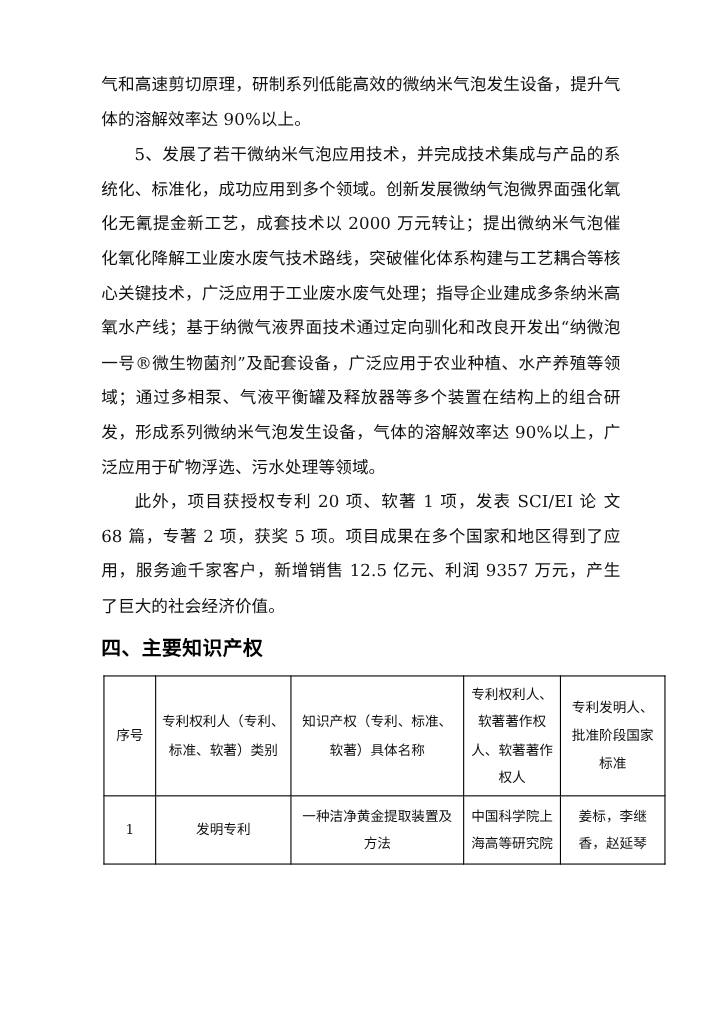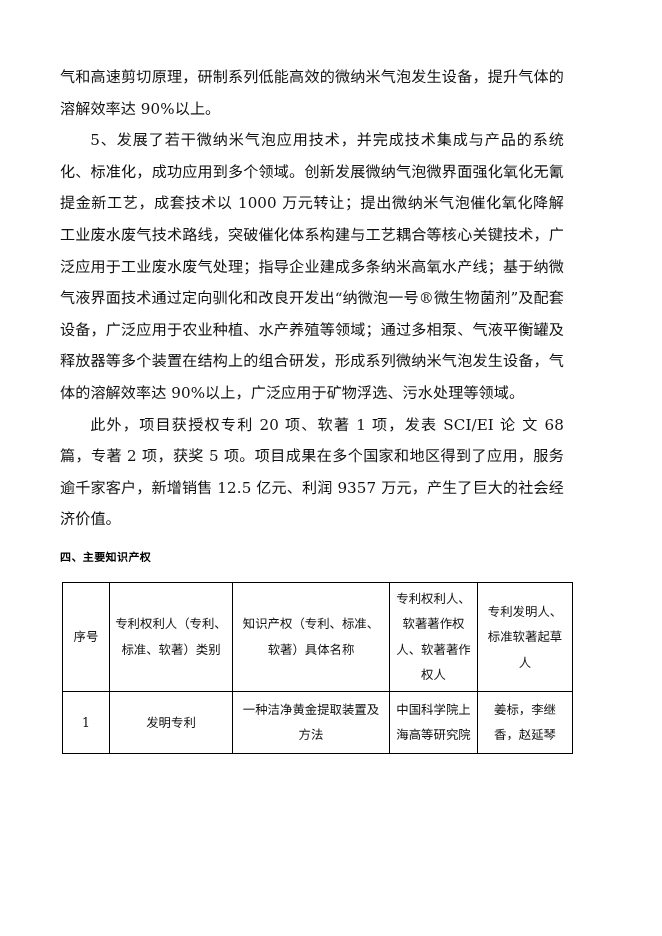--- a/index.html
+++ b/index.html
@@ -13,21 +13,21 @@
     height: 936px;
     overflow: hidden;
     font-family: "DejaVu Serif", "Liberation Serif", serif;
     color: #000000;
   }
   .page {
     position: relative;
     width: 642px;
     height: 936px;
     box-sizing: border-box;
-    padding: 62px 78px 0 60px;
+    padding: 62px 78px 0 92px;
     background: #ffffff;
   }
   .body-text {
     font-size: 15.1px;
     line-height: 31.6px;
     text-align: justify;
     text-justify: inter-ideograph;
     letter-spacing: 0.1px;
     margin: 0;
     color: #111111;
@@ -35,21 +35,21 @@
   .para {
     text-indent: 2em;
     margin: 0;
   }
   .para.cont {
     text-indent: 0;
   }
   .section-heading {
     font-family: "DejaVu Sans", "Liberation Sans", sans-serif;
     font-weight: bold;
-    font-size: 11px;
+    font-size: 18px;
     line-height: 30px;
     margin: 7px 0 9px 0;
     letter-spacing: 0.4px;
     color: #000000;
   }
   table.ip-table {
     border-collapse: collapse;
     width: 483px;
     margin: 0 0 0 2px;
     table-layout: fixed;
@@ -80,21 +80,21 @@
   }
 </style>
 </head>
 <body>
 
 <div class="page">
 
   <p class="body-text para cont">气和高速剪切原理，研制系列低能高效的微纳米气泡发生设备，提升气体的溶解效率达 90%以上。</p>
 
 
-  <p class="body-text para">5、发展了若干微纳米气泡应用技术，并完成技术集成与产品的系统化、标准化，成功应用到多个领域。创新发展微纳气泡微界面强化氧化无氰提金新工艺，成套技术以 1000 万元转让；提出微纳米气泡催化氧化降解工业废水废气技术路线，突破催化体系构建与工艺耦合等核心关键技术，广泛应用于工业废水废气处理；指导企业建成多条纳米高氧水产线；基于纳微气液界面技术通过定向驯化和改良开发出“纳微泡一号®微生物菌剂”及配套设备，广泛应用于农业种植、水产养殖等领域；通过多相泵、气液平衡罐及释放器等多个装置在结构上的组合研发，形成系列微纳米气泡发生设备，气体的溶解效率达 90%以上，广泛应用于矿物浮选、污水处理等领域。</p>
+  <p class="body-text para">5、发展了若干微纳米气泡应用技术，并完成技术集成与产品的系统化、标准化，成功应用到多个领域。创新发展微纳气泡微界面强化氧化无氰提金新工艺，成套技术以 2000 万元转让；提出微纳米气泡催化氧化降解工业废水废气技术路线，突破催化体系构建与工艺耦合等核心关键技术，广泛应用于工业废水废气处理；指导企业建成多条纳米高氧水产线；基于纳微气液界面技术通过定向驯化和改良开发出“纳微泡一号®微生物菌剂”及配套设备，广泛应用于农业种植、水产养殖等领域；通过多相泵、气液平衡罐及释放器等多个装置在结构上的组合研发，形成系列微纳米气泡发生设备，气体的溶解效率达 90%以上，广泛应用于矿物浮选、污水处理等领域。</p>
 
   <p class="body-text para">此外，项目获授权专利 20 项、软著 1 项，发表 SCI/EI 论 文 68 篇，专著 2 项，获奖 5 项。项目成果在多个国家和地区得到了应用，服务逾千家客户，新增销售 12.5 亿元、利润 9357 万元，产生了巨大的社会经济价值。</p>
 
   <h2 class="section-heading">四、主要知识产权</h2>
 
   <table class="ip-table">
     <colgroup>
       <col class="c-idx">
       <col class="c-type">
       <col class="c-name">
@@ -109,21 +109,21 @@
         <td>
           <span class="cell-text">专利权利人（专利、标准、软著）类别</span>
         </td>
         <td>
           <span class="cell-text">知识产权（专利、标准、软著）具体名称</span>
         </td>
         <td>
           <span class="cell-text">专利权利人、软著著作权人、软著著作权人</span>
         </td>
         <td>
-          <span class="cell-text">专利发明人、标准软著起草人</span>
+          <span class="cell-text">专利发明人、批准阶段国家标准</span>
         </td>
       </tr>
 
       <tr class="data-row">
         <td>
           <span class="cell-text">1</span>
         </td>
         <td>
           <span class="cell-text">发明专利</span>
         </td>

